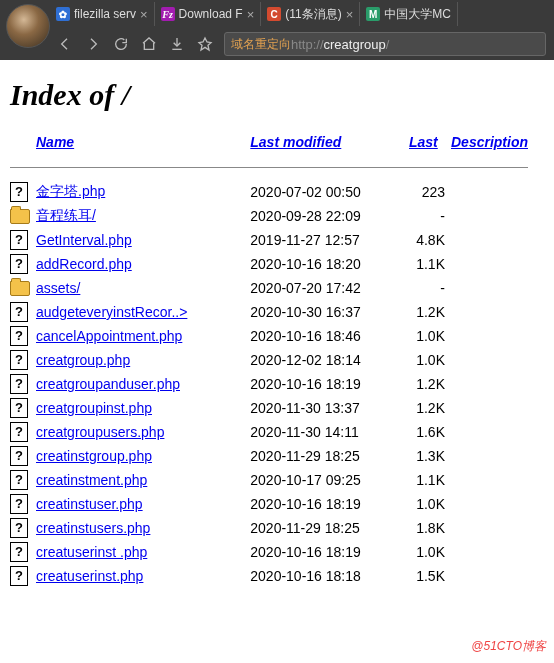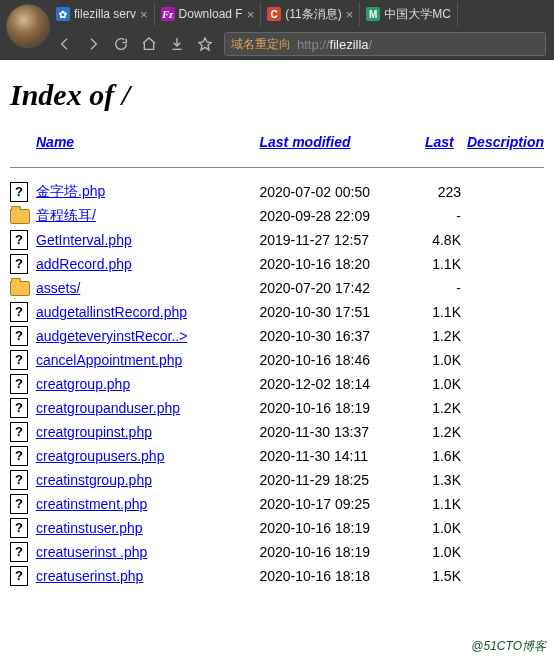--- a/index.html
+++ b/index.html
@@ -89,28 +89,27 @@
     flex: 1;
     background: #4a4a4a;
     border: 1px solid #666;
     border-radius: 3px;
     height: 24px;
     display: flex;
     align-items: center;
     padding: 0 6px;
     font-size: 13px;
     margin-right: 8px;
-    gap: 6px;
   }
   .url-redirect { color: #e0a050; font-size: 12px; }
   .url-text { color: #888; }
   .url-text .host { color: #eee; }
 
   .page {
-    padding: 10px 4px 10px 10px;
+    padding: 10px 20px 10px 10px;
   }
   .page h1 {
     font-family: "Times New Roman", serif;
     font-weight: bold;
     font-size: 30px;
     font-style: italic;
     margin: 8px 0 18px 0;
   }
   table.listing {
     width: 100%;
@@ -179,21 +178,21 @@
     color: #0000ee;
     text-decoration: underline;
   }
   .date-cell, .size-cell { color: #000; }
   .size-cell { text-align: right; padding-right: 10px; width: 42px; }
   .desc-cell { width: 10px; }
   .watermark {
     position: absolute;
     right: 8px;
     bottom: 8px;
-    color: #14532d;
+    color: #ef4444;
     font-size: 12px;
     font-style: italic;
   }
 </style>
 </head>
 <body>
 
 <div class="browser-chrome">
   <div class="avatar"></div>
   <div class="tab-row">
@@ -248,21 +247,21 @@
         </svg>
       </span>
     <span class="nav-icon">
         <svg viewBox="0 0 24 24">
           <polygon points="12 3 15 9 21 10 16.5 14 18 21 12 17 6 21 7.5 14 3 10 9 9"></polygon>
         </svg>
       </span>
     <div class="url-bar">
       <span class="url-redirect">域名重定向</span>
       <span class="url-text">
-        <span>http://</span><span class="host">filezilla</span><span>/</span>
+        <span>http://</span><span class="host">creatgroup</span><span>/</span>
       </span>
     </div>
   </div>
 </div>
 
 <div class="page">
   <h1>Index of /</h1>
   <table class="listing">
     <thead>
       <tr>
@@ -309,27 +308,20 @@
         </tr>
         <tr>
           <td class="icon-cell"><span class="folder-icon"></span></td>
           <td class="name-cell"><a href="#">assets/</a></td>
           <td class="date-cell">2020-07-20 17:42</td>
           <td class="size-cell">-</td>
           <td class="desc-cell"></td>
         </tr>
         <tr>
           <td class="icon-cell"><span class="file-icon"></span></td>
-          <td class="name-cell"><a href="#">audgetallinstRecord.php</a></td>
-          <td class="date-cell">2020-10-30 17:51</td>
-          <td class="size-cell">1.1K</td>
-          <td class="desc-cell"></td>
-        </tr>
-        <tr>
-          <td class="icon-cell"><span class="file-icon"></span></td>
           <td class="name-cell"><a href="#">audgeteveryinstRecor..&gt;</a></td>
           <td class="date-cell">2020-10-30 16:37</td>
           <td class="size-cell">1.2K</td>
           <td class="desc-cell"></td>
         </tr>
         <tr>
           <td class="icon-cell"><span class="file-icon"></span></td>
           <td class="name-cell"><a href="#">cancelAppointment.php</a></td>
           <td class="date-cell">2020-10-16 18:46</td>
           <td class="size-cell">1.0K</td>
@@ -375,20 +367,27 @@
           <td class="name-cell"><a href="#">creatinstment.php</a></td>
           <td class="date-cell">2020-10-17 09:25</td>
           <td class="size-cell">1.1K</td>
           <td class="desc-cell"></td>
         </tr>
         <tr>
           <td class="icon-cell"><span class="file-icon"></span></td>
           <td class="name-cell"><a href="#">creatinstuser.php</a></td>
           <td class="date-cell">2020-10-16 18:19</td>
           <td class="size-cell">1.0K</td>
+          <td class="desc-cell"></td>
+        </tr>
+        <tr>
+          <td class="icon-cell"><span class="file-icon"></span></td>
+          <td class="name-cell"><a href="#">creatinstusers.php</a></td>
+          <td class="date-cell">2020-11-29 18:25</td>
+          <td class="size-cell">1.8K</td>
           <td class="desc-cell"></td>
         </tr>
         <tr>
           <td class="icon-cell"><span class="file-icon"></span></td>
           <td class="name-cell"><a href="#">creatuserinst .php</a></td>
           <td class="date-cell">2020-10-16 18:19</td>
           <td class="size-cell">1.0K</td>
           <td class="desc-cell"></td>
         </tr>
         <tr>

